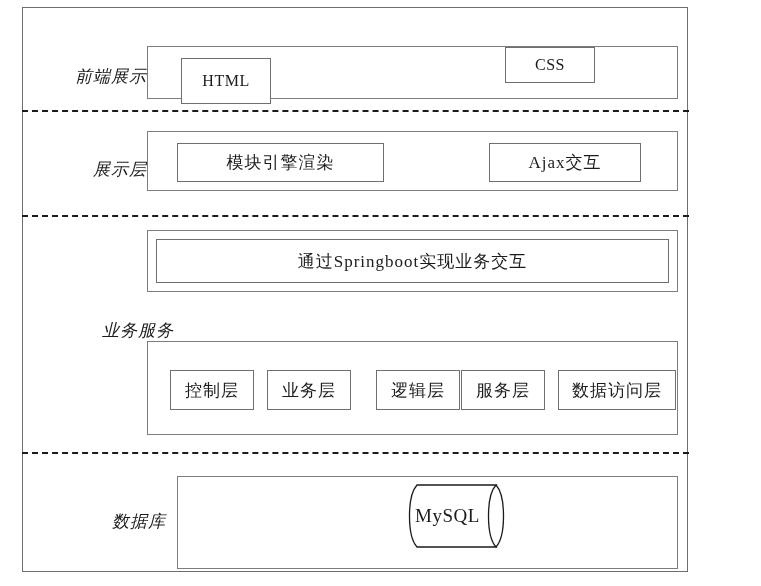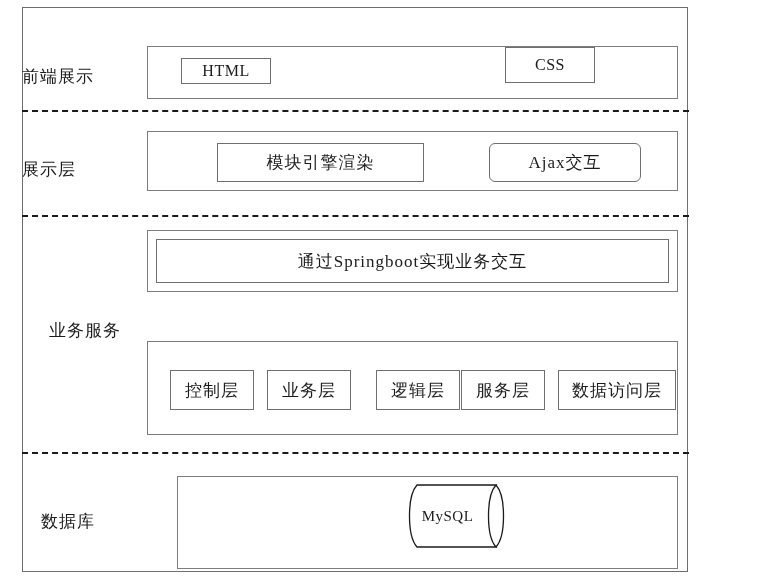--- a/index.html
+++ b/index.html
@@ -47,25 +47,26 @@
     position: absolute;
     left: 22px;
     width: 666px;
     box-sizing: border-box;
   }
 
   .band-label {
     position: absolute;
     left: 0;
     width: 125px;
-    text-align: left;
+    text-align: right;
     font-size: 17px;
     letter-spacing: 1px;
     color: #1c1c1c;
     white-space: nowrap;
+    font-style: italic;
   }
 
   
   .panel {
     position: absolute;
     border: 1.6px solid #7d7d7d;
     background: #ffffff;
     box-sizing: border-box;
   }
 
@@ -98,21 +99,21 @@
   }
   .cylinder .cyl-label {
     position: absolute;
     left: 0;
     top: 0;
     width: 100%;
     height: 100%;
     display: flex;
     align-items: center;
     justify-content: center;
-    font-size: 15px;
+    font-size: 19px;
     color: #1c1c1c;
     letter-spacing: 0.5px;
     padding-right: 18px;
     box-sizing: border-box;
   }
 </style>
 </head>
 <body>
 
 <div id="diagram">
@@ -121,35 +122,35 @@
 
   <div class="band-divider" style="top:110px;"></div>
   <div class="band-divider" style="top:215px;"></div>
   <div class="band-divider" style="top:452px;"></div>
 
   <div class="band" style="top:7px; height:103px;">
     <div class="band-label" style="top:58px;">前端展示</div>
 
     <div class="panel" style="left:125px; top:39px; width:531px; height:53px;">
 
-      <div class="item-box" style="left:33px; top:11px; width:90px; height:26px;text-align:center;">HTML</div>
+      <div class="item-box" style="left:33px; top:11px; width:90px; height:46px;text-align:center;">HTML</div>
 
 
       <div class="item-box" style="left:357px; top:0; width:90px; height:36px;">CSS</div>
     </div>
   </div>
 
   <div class="band" style="top:110px; height:105px;">
     <div class="band-label" style="top:48px;">展示层</div>
 
     <div class="panel" style="left:125px; top:21px; width:531px; height:60px;">
 
-      <div class="item-box cn" style="left:29px; top:11px; width:207px; height:39px;margin-left:40px;">模块引擎渲染</div>
+      <div class="item-box cn" style="left:29px; top:11px; width:207px; height:39px;">模块引擎渲染</div>
 
-      <div class="item-box cn" style="left:341px; top:11px; width:152px; height:39px;border-radius:6px;">Ajax交互</div>
+      <div class="item-box cn" style="left:341px; top:11px; width:152px; height:39px;">Ajax交互</div>
     </div>
   </div>
 
   <div class="band" style="top:215px; height:237px;">
     <div class="band-label" style="top:104px;padding-left:27px;">业务服务</div>
 
     <div class="panel" style="left:125px; top:15px; width:531px; height:62px;text-align:right;">
       <div class="item-box cn" style="left:8px; top:8px; width:513px; height:44px;">通过Springboot实现业务交互</div>
     </div>
 

